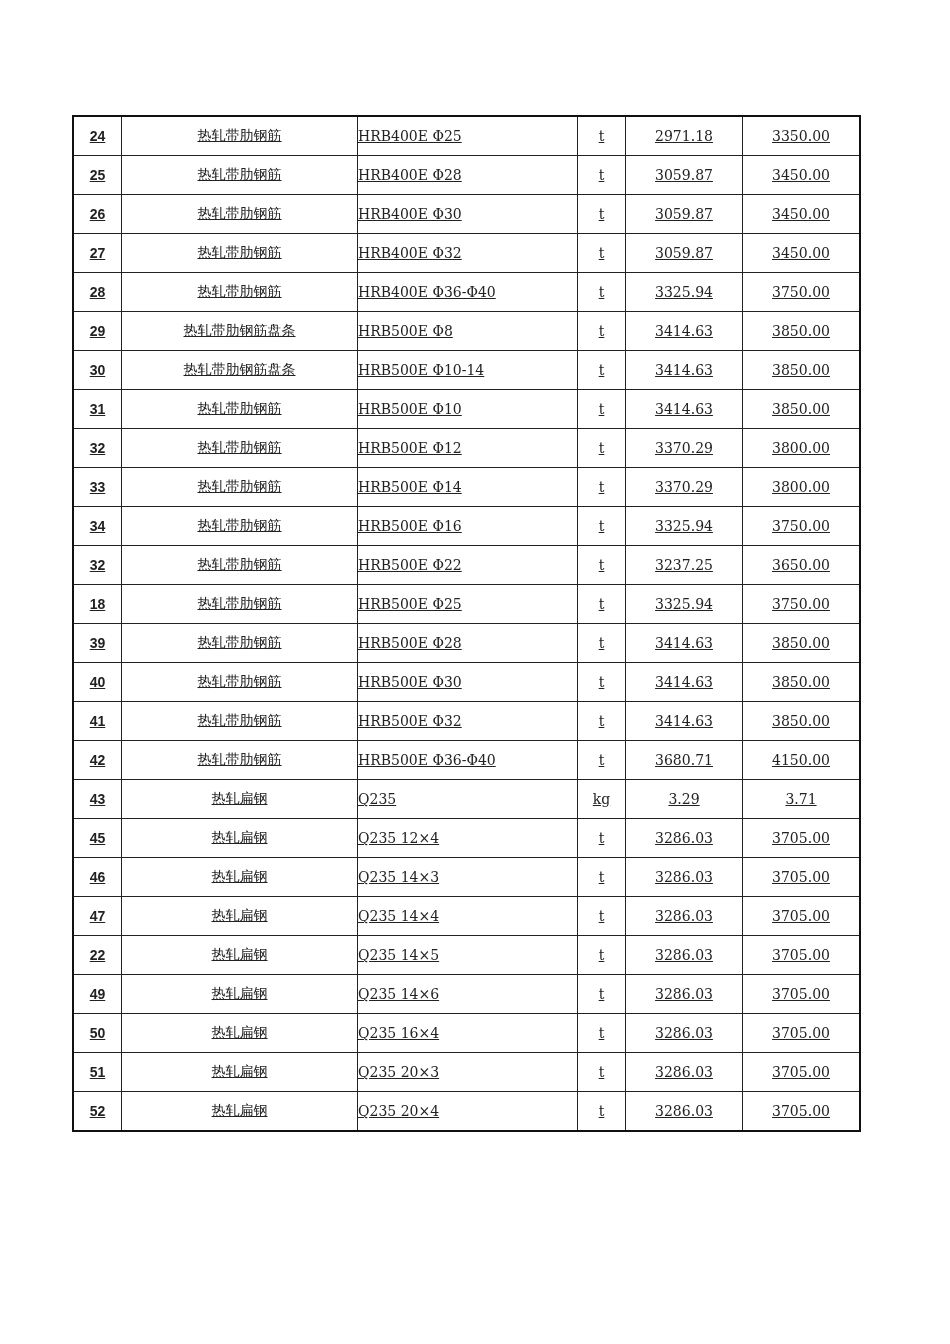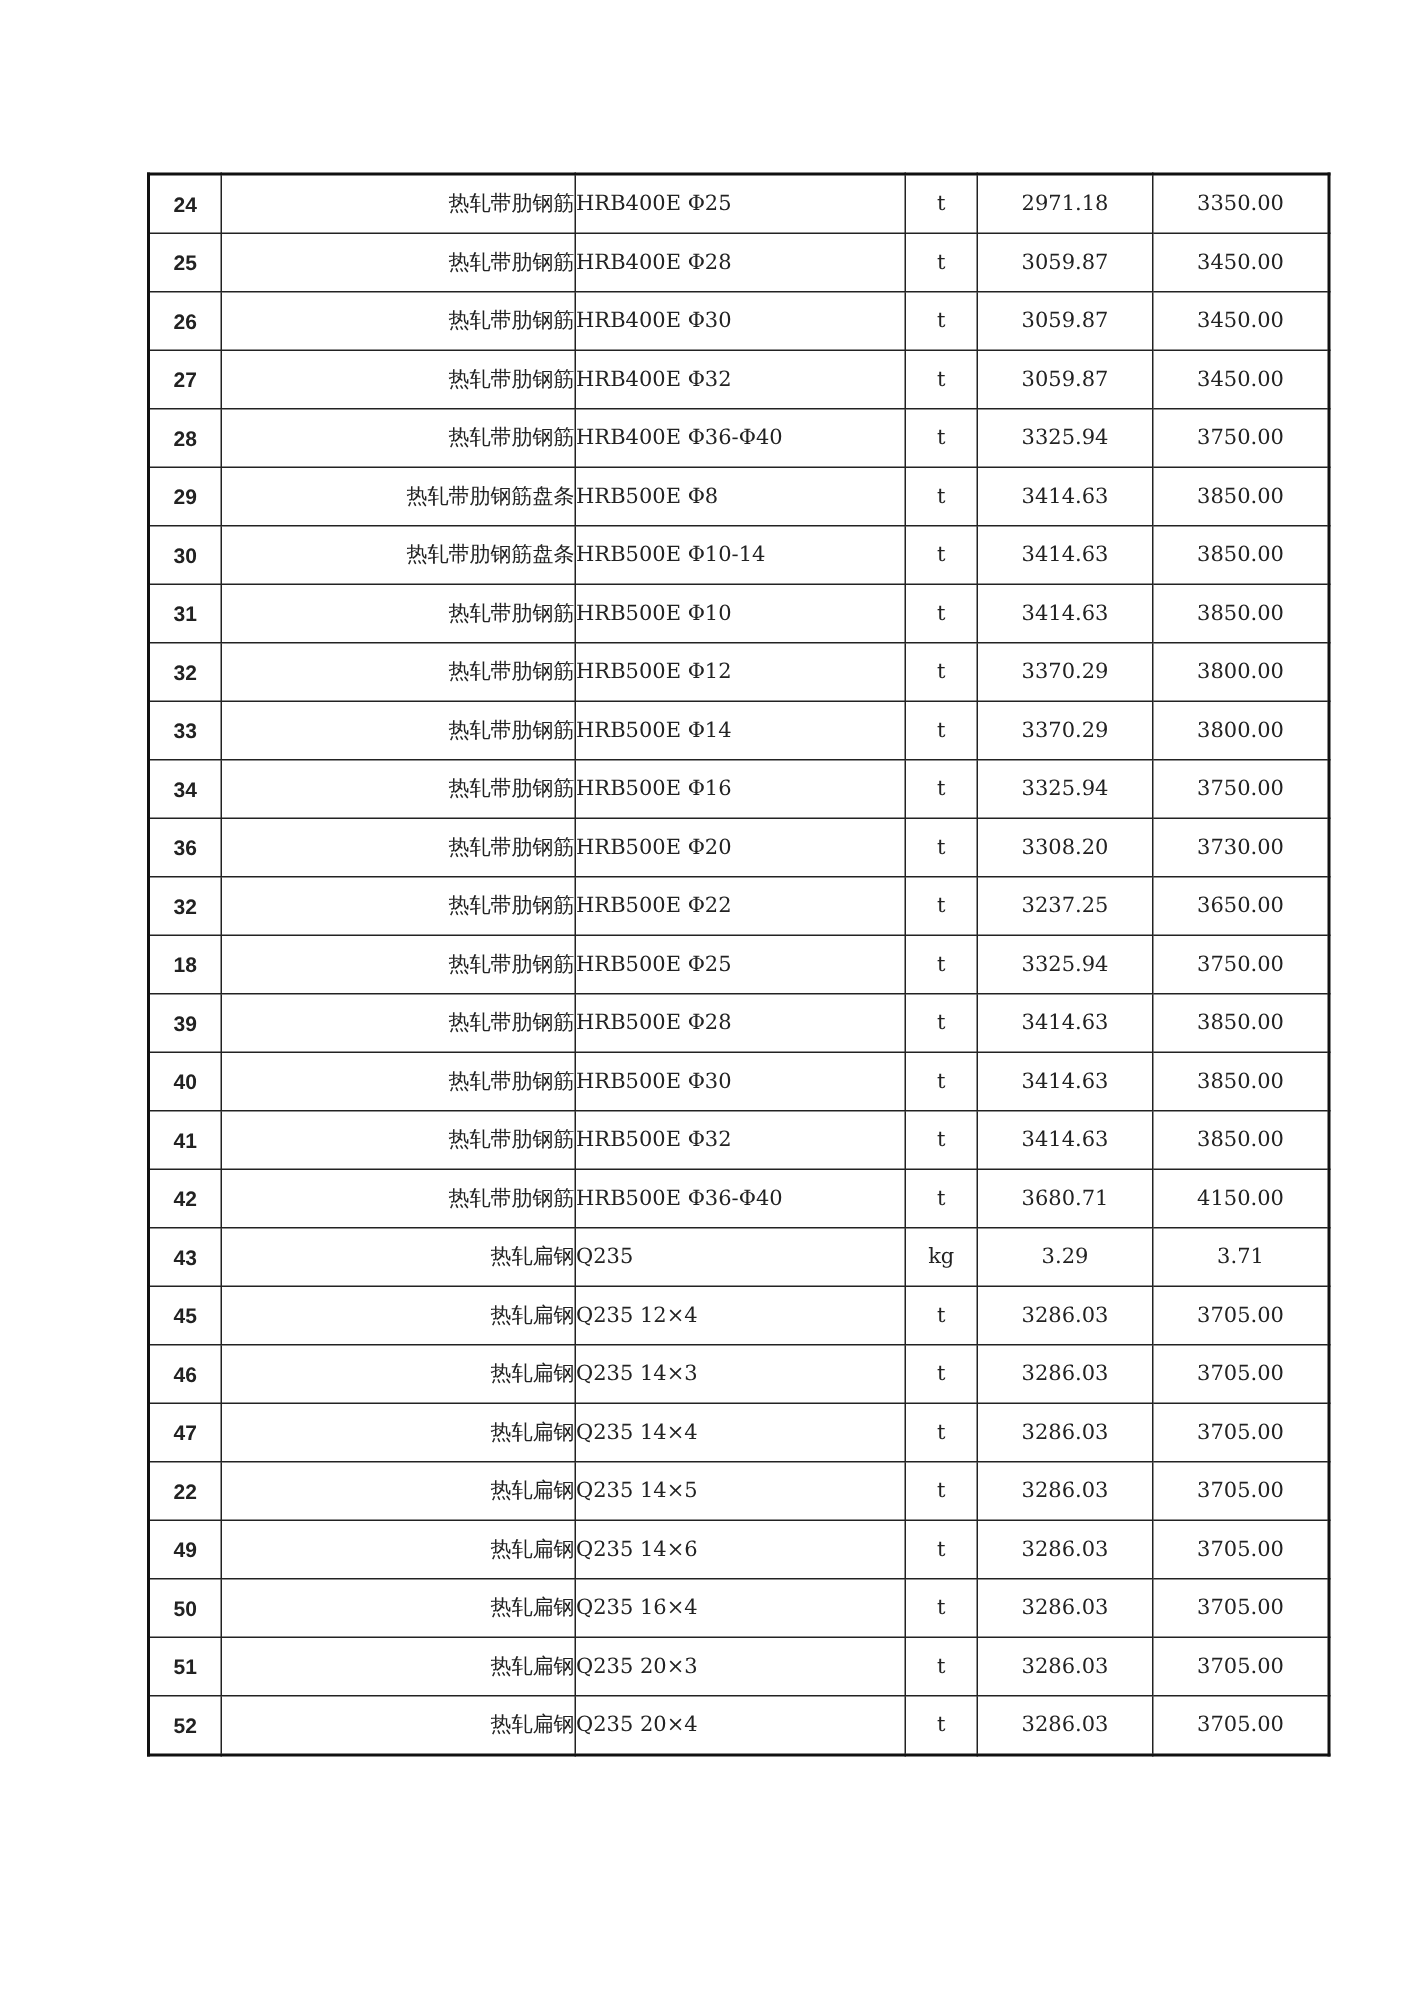--- a/index.html
+++ b/index.html
@@ -1,27 +1,28 @@
 <!DOCTYPE html>
 <html><head>
 <meta charset="utf-8">
 <style>
   html, body { margin:0; padding:0; background:#ffffff; }
   body { width:950px; height:1344px; position:relative; font-family:"DejaVu Serif", serif; color:#222; }
   table.price-table {
-    position:absolute; left:98px; top:115px;
+    position:absolute; left:72px; top:115px;
     border-collapse:collapse; table-layout:fixed;
     width:789px;
+    text-decoration:underline;
   }
   table.price-table td {
     border:1px solid #222; height:38px; padding:0; font-size:14px;
     white-space:nowrap; overflow:hidden;
   }
   td.c-idx { width:47px; text-align:center; font-family:"Liberation Sans", sans-serif; font-weight:bold; font-size:14px; }
-  td.c-name { width:235px; text-align:right; padding-left:2px; }
+  td.c-name { width:235px; text-align:center; padding-left:2px; }
   td.c-spec { width:219px; text-align:left; padding-left:1px; }
   td.c-unit { width:47px; text-align:center; }
   td.c-p1 { width:116px; text-align:center; }
   td.c-p2 { width:116px; text-align:center; }
   table.price-table { border:2px solid #111; }
 </style>
 </head>
 <body>
 
 <table class="price-table">
@@ -108,28 +109,20 @@
       </tr>
       <tr>
         <td class="c-idx">34</td>
         <td class="c-name">热轧带肋钢筋</td>
         <td class="c-spec">HRB500E Φ16</td>
         <td class="c-unit">t</td>
         <td class="c-p1">3325.94</td>
         <td class="c-p2">3750.00</td>
       </tr>
       <tr>
-        <td class="c-idx">36</td>
-        <td class="c-name">热轧带肋钢筋</td>
-        <td class="c-spec">HRB500E Φ20</td>
-        <td class="c-unit">t</td>
-        <td class="c-p1">3308.20</td>
-        <td class="c-p2">3730.00</td>
-      </tr>
-      <tr>
         <td class="c-idx">32</td>
         <td class="c-name">热轧带肋钢筋</td>
         <td class="c-spec">HRB500E Φ22</td>
         <td class="c-unit">t</td>
         <td class="c-p1">3237.25</td>
         <td class="c-p2">3650.00</td>
       </tr>
       <tr>
         <td class="c-idx">18</td>
         <td class="c-name">热轧带肋钢筋</td>

